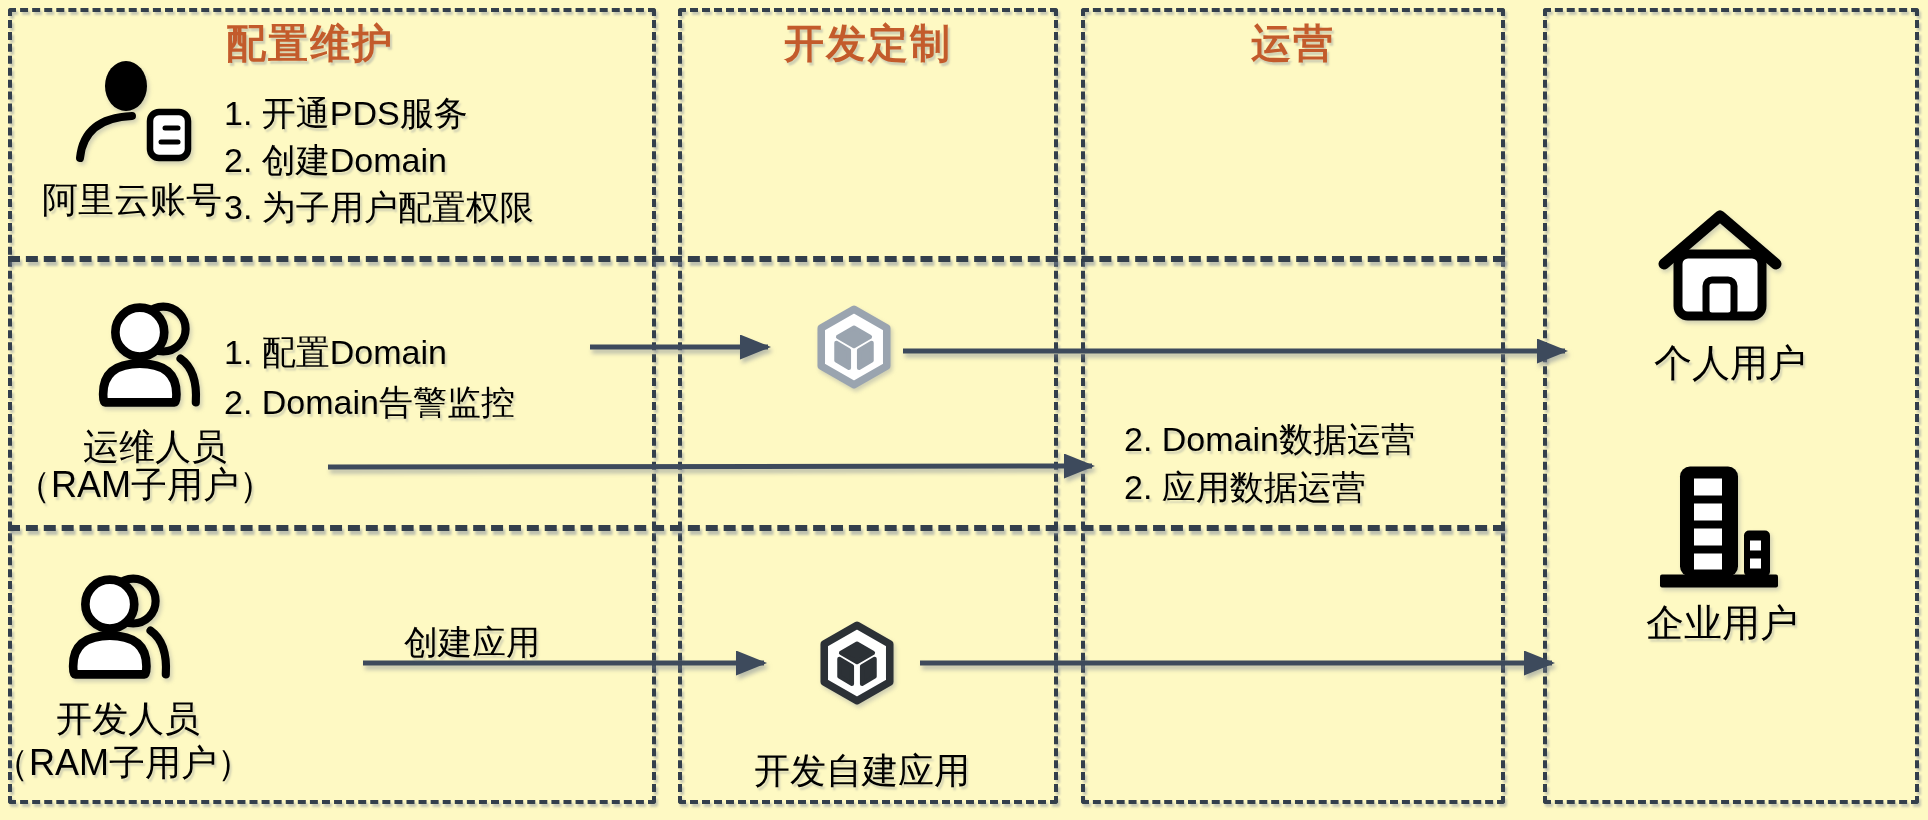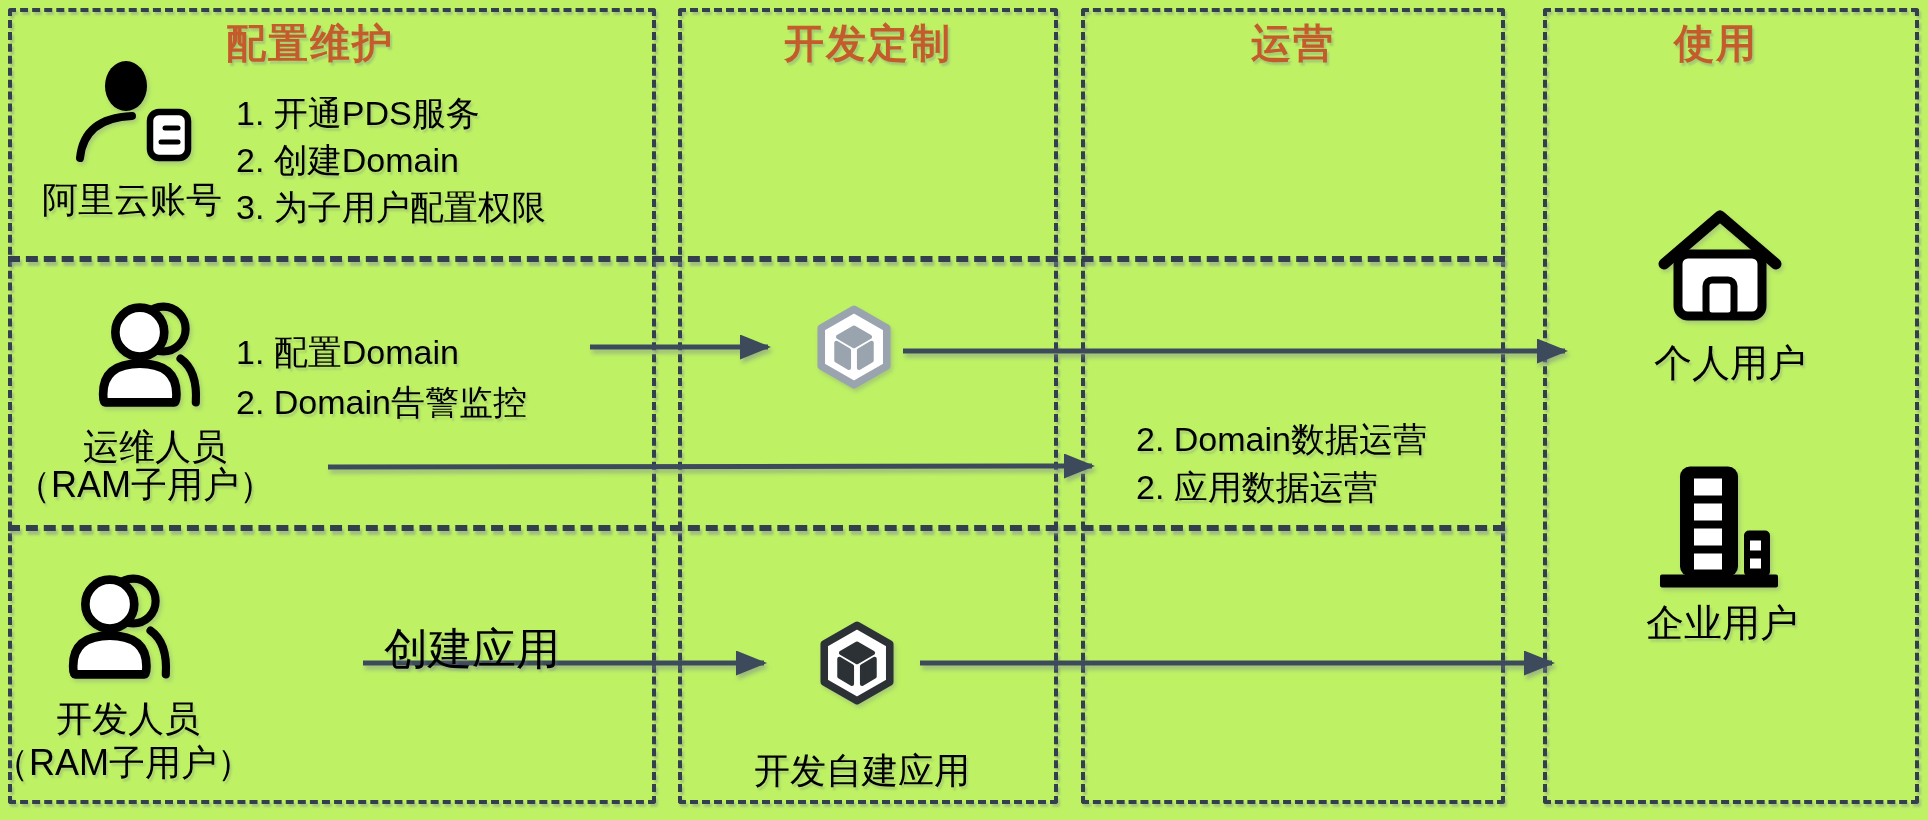--- a/index.html
+++ b/index.html
@@ -1,17 +1,17 @@
 <!DOCTYPE html>
 <html><head>
 <meta charset="utf-8">
 <style>
   html,body{margin:0;padding:0;background:#fff;}
   #canvas{
-    position:relative;width:1928px;height:820px;background:#bef264;overflow:hidden;
+    position:relative;width:1928px;height:820px;background:#fef9c3;overflow:hidden;
     font-family:"Liberation Sans","DejaVu Sans",sans-serif;color:#000;
   }
   .colbox{
     position:absolute;top:8px;height:796px;border:4px dashed #333f4c;border-radius:3px;
     box-sizing:border-box;background:transparent;
     filter:drop-shadow(2px 3px 1px rgba(130,140,155,.45));
   }
   .divider{
     position:absolute;height:0;border-top:6px dashed #333f4c;
     filter:drop-shadow(2px 4px 1px rgba(130,140,155,.5));
@@ -22,41 +22,40 @@
     white-space:nowrap;
   }
   .label{
     position:absolute;font-size:36px;text-align:center;white-space:nowrap;
     text-shadow:2px 3px 2px rgba(120,130,145,.3);
   }
   .tasklist{
     position:absolute;font-size:34px;white-space:nowrap;
     text-shadow:2px 3px 2px rgba(120,130,145,.3);
   }
-  .tasklist div{height:47px;line-height:47px;margin-left:12px;}
+  .tasklist div{height:47px;line-height:47px;}
   .icon{position:absolute;filter:drop-shadow(2px 3px 2px rgba(120,130,145,.35));}
   #arrow-layer{position:absolute;left:0;top:0;filter:drop-shadow(2px 4px 2px rgba(120,130,145,.5));}
 </style>
 </head>
 <body>
 
 <div id="canvas">
 
   <div class="colbox" style="left:8px;width:648px;"></div>
   <div class="colbox" style="left:678px;width:380px;"></div>
   <div class="colbox" style="left:1081px;width:424px;"></div>
   <div class="colbox" style="left:1543px;width:376px;"></div>
 
   <div class="divider" style="left:8px;top:256px;width:1497px;"></div>
   <div class="divider" style="left:8px;top:525px;width:1497px;"></div>
 
   <div class="colheader" style="left:160px;width:300px;">配置维护</div>
   <div class="colheader" style="left:1143px;width:300px;">运营</div>
   <div class="colheader" style="left:718px;width:300px;">开发定制</div>
-  <div class="colheader" style="left:1566px;width:300px;">使用</div>
 
   <svg id="arrow-layer" width="1928" height="820" viewBox="0 0 1928 820">
     <defs>
       <marker id="ah" markerWidth="6.5" markerHeight="5" refX="5.6" refY="2.5" orient="auto" markerUnits="strokeWidth">
         <path d="M0,0 L6.2,2.5 L0,5 Z" fill="#3d4a5c"></path>
       </marker>
     </defs>
     <line x1="590" y1="347" x2="768" y2="347" stroke="#3d4a5c" stroke-width="5" marker-end="url(#ah)"></line>
     <line x1="903" y1="351" x2="1565" y2="351" stroke="#3d4a5c" stroke-width="5" marker-end="url(#ah)"></line>
     <line x1="328" y1="467" x2="1092" y2="466" stroke="#3d4a5c" stroke-width="5" marker-end="url(#ah)"></line>
@@ -104,21 +103,21 @@
   </div>
 
   <svg class="icon" style="left:65px;top:570px;" width="112" height="110" viewBox="0 0 110 105">
     <circle cx="67" cy="29" r="22" fill="none" stroke="#000" stroke-width="8"></circle>
     <path d="M84 58 Q101 70 99 101" fill="none" stroke="#000" stroke-width="8" stroke-linecap="round"></path>
     <circle cx="44" cy="32" r="24" fill="#fff" stroke="#000" stroke-width="8.5"></circle>
     <path d="M10 101 Q8 101 8 93 Q8 63 44 63 Q80 63 80 93 Q80 101 78 101 Z" fill="#fff" stroke="#000" stroke-width="8.5" stroke-linejoin="round"></path>
   </svg>
   <div class="label" style="left:28px;top:695px;width:200px;">开发人员</div>
   <div class="label" style="left:-22px;top:739px;width:290px;">（RAM子用户）</div>
-  <div class="label" style="left:372px;top:620px;width:200px;font-size:44px;">创建应用</div>
+  <div class="label" style="left:372px;top:620px;width:200px;font-size:34px;">创建应用</div>
 
   <svg class="icon" style="left:815px;top:618px;" width="84" height="90" viewBox="0 0 100 100">
     <path d="M50 5 L89 27.5 L89 72.5 L50 95 L11 72.5 L11 27.5 Z" fill="#fff" stroke="#2c3136" stroke-width="9" stroke-linejoin="round"></path>
     <path d="M50 27 L69 38 L50 49 L31 38 Z" fill="#2c3136" stroke="#2c3136" stroke-width="5" stroke-linejoin="round"></path>
     <path d="M29 45 L44 54 L44 75 L29 66 Z" fill="#2c3136" stroke="#2c3136" stroke-width="5" stroke-linejoin="round"></path>
     <path d="M71 45 L56 54 L56 75 L71 66 Z" fill="#2c3136" stroke="#2c3136" stroke-width="5" stroke-linejoin="round"></path>
   </svg>
   <div class="label" style="left:742px;top:720px;width:240px;margin-top:27px;">开发自建应用</div>
 
   <svg class="icon" style="left:1654px;top:200px;" width="132" height="132" viewBox="0 0 132 132">

